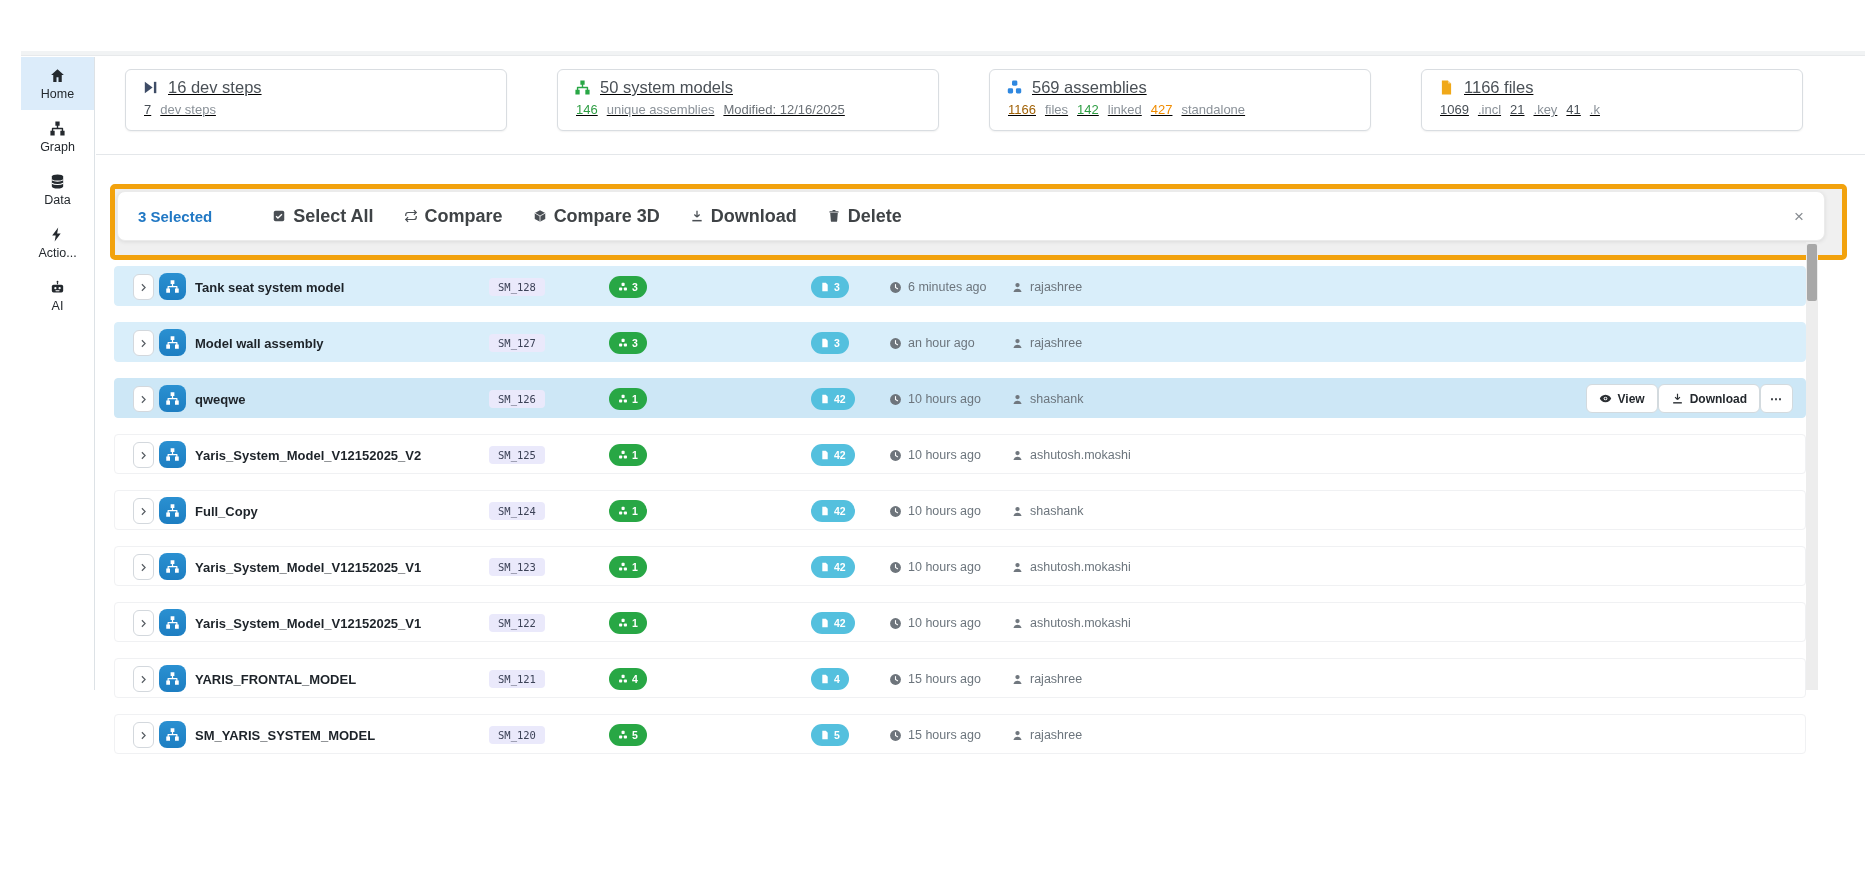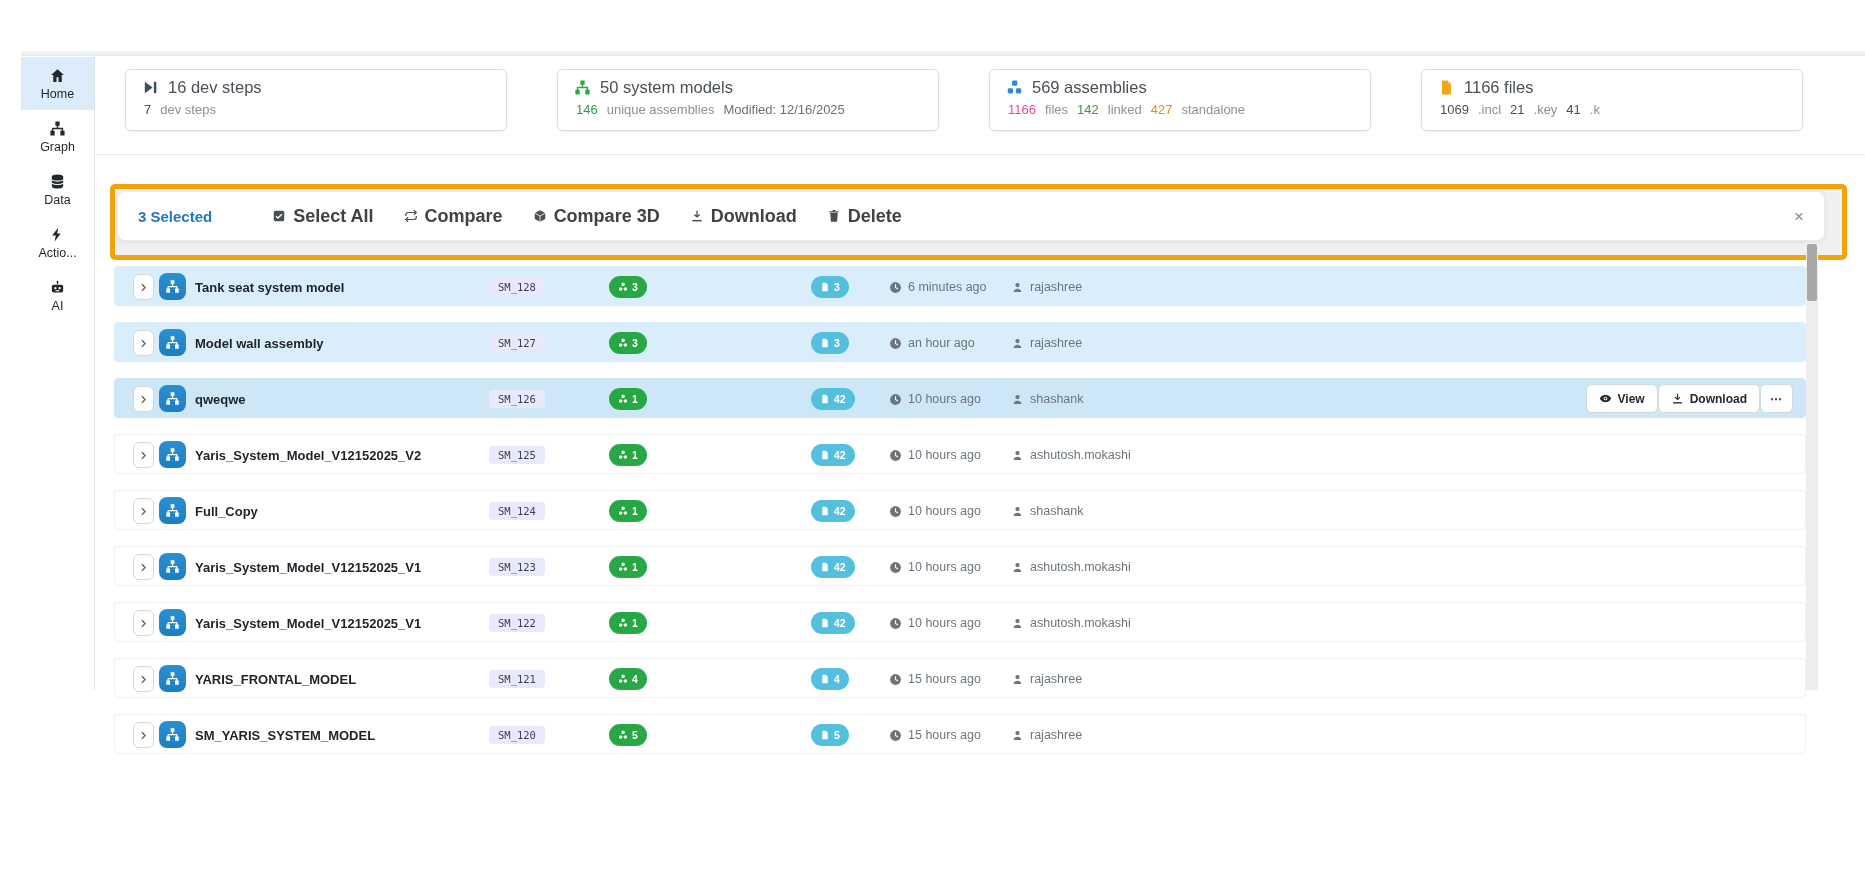--- a/index.html
+++ b/index.html
@@ -8,21 +8,21 @@
   .top-strip { position:absolute; left:21px; top:51px; right:0; height:5px; background:#f1f3f4; border-bottom:1px solid #e7e9eb; }
 
   
   .sidebar { position:absolute; left:21px; top:57px; width:74px; height:633px; background:#fff; border-right:1px solid #dde2e6; z-index:3; }
   .side-item { height:53px; display:flex; flex-direction:column; align-items:center; justify-content:center; gap:3px; cursor:pointer; }
   .side-item.active { background:#dcecfa; }
   .side-item svg { width:17px; height:17px; fill:#24292e; }
   .side-label { font-size:12.5px; color:#24292e; white-space:nowrap; }
 
   
-  .cards { position:absolute; left:125px; top:69px; width:1678px; display:flex; gap:50px; }
+  .cards { position:absolute; left:125px; top:69px; width:1678px; display:flex; gap:50px;text-decoration:underline; }
   .card { flex:1; height:62px; background:#fff; border:1px solid #d9dde1; border-radius:6px; box-shadow:0 1px 2px rgba(0,0,0,.06); padding:8px 16px; cursor:pointer; }
   .card-title { display:flex; align-items:center; gap:9px; font-size:16.5px; color:#4a5056; }
   .card-title svg { width:17px; height:17px; flex:0 0 auto; }
   .card-sub { margin-top:5px; margin-left:2px; font-size:13px; color:#8a9198; display:flex; gap:9px; align-items:baseline; }
   .sub-part { white-space:nowrap; }
 
   .divider { position:absolute; left:96px; top:154px; right:0; height:1px; background:#e4e7ea; }
 
   
   .highlight-box { position:absolute; left:110px; top:184px; width:1737px; height:76px; border:5px solid #f2a20d; border-radius:5px; background:#f0f0f0; z-index:1; }
@@ -134,21 +134,21 @@
   <div class="card">
     <div class="card-title">
       <svg viewBox="0 0 24 24" fill="#2f88e0">
           <rect x="8.5" y="2" width="7.5" height="7.5" rx="2"></rect>
           <rect x="2.5" y="13" width="7.5" height="7.5" rx="2"></rect>
           <rect x="14" y="13" width="7.5" height="7.5" rx="2"></rect>
         </svg>
       <span>569 assemblies</span>
     </div>
     <div class="card-sub">
-        <span class="sub-part" style="color: #ec4899;">1166</span>
+        <span class="sub-part" style="color: #a16207;">1166</span>
         <span class="sub-part">files</span>
         <span class="sub-part" style="color: rgb(47, 158, 68);">142</span>
         <span class="sub-part">linked</span>
         <span class="sub-part" style="color: rgb(240, 140, 0);">427</span>
         <span class="sub-part">standalone</span>
       </div>
   </div>
   <div class="card">
     <div class="card-title">
       <svg viewBox="0 0 24 24" fill="#f0a818">

